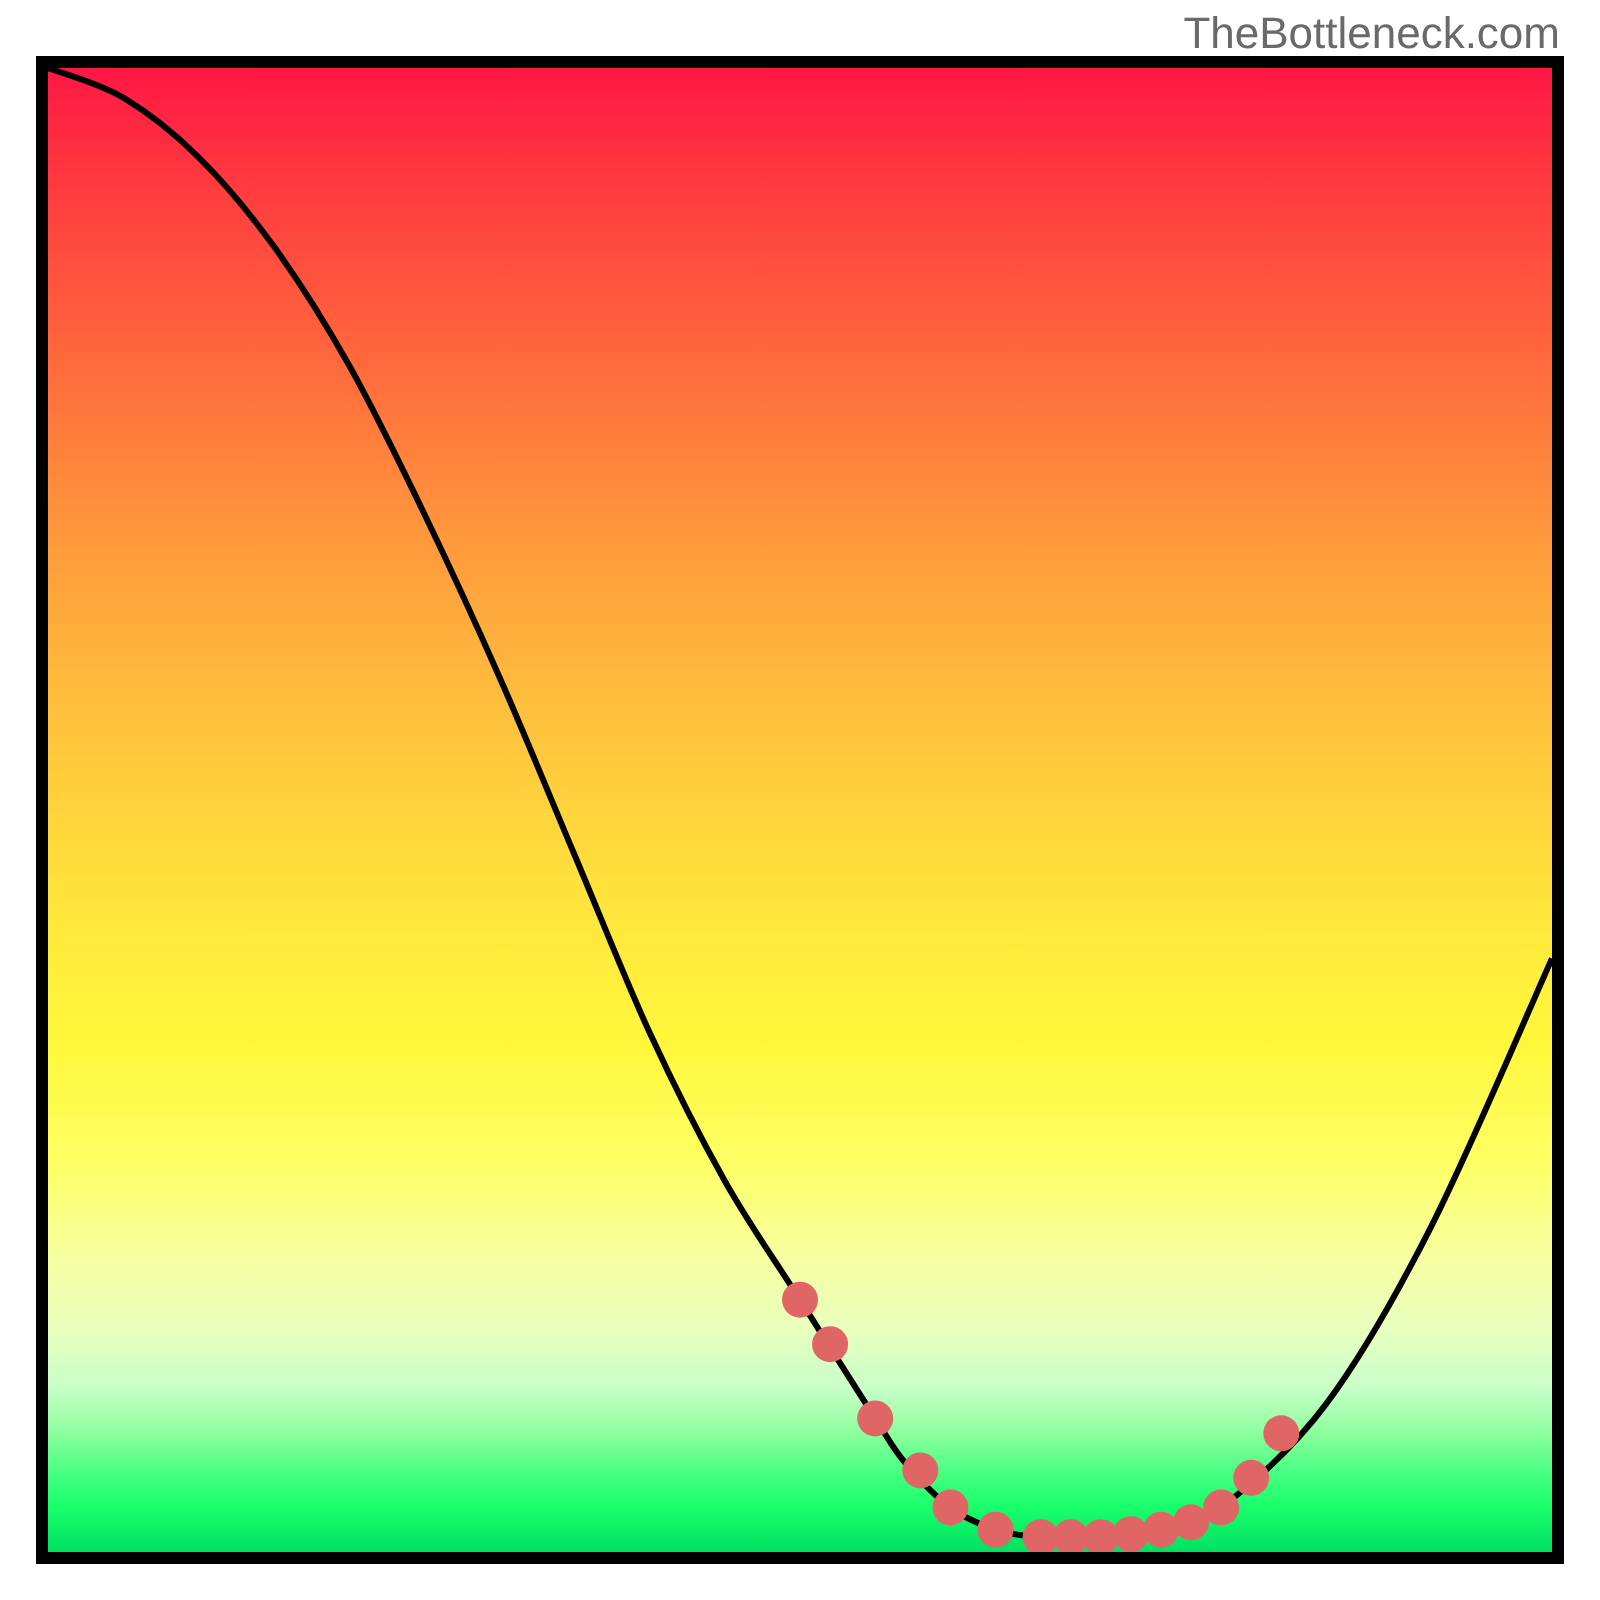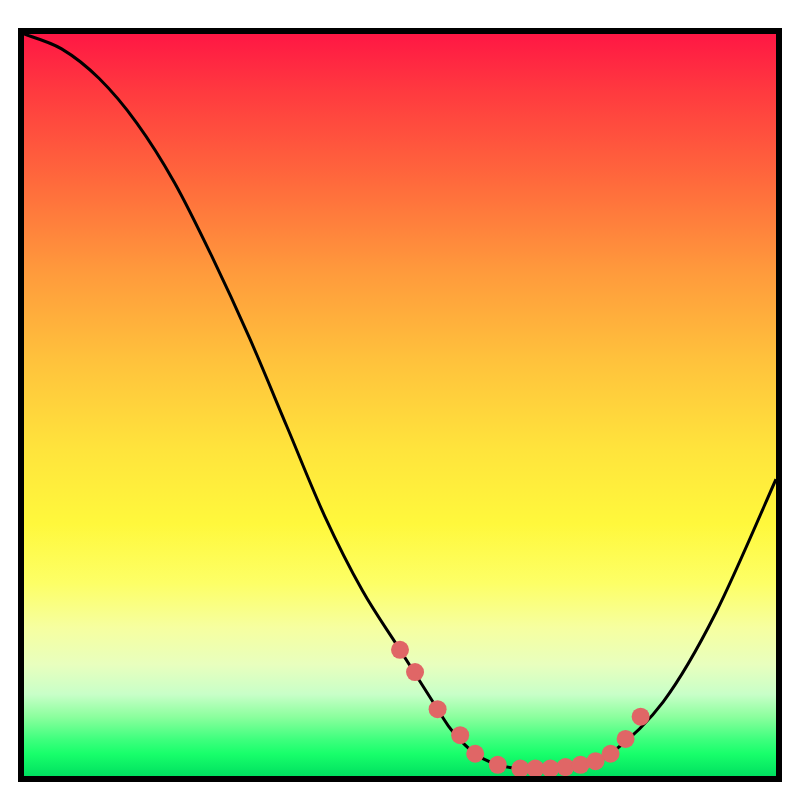--- a/index.html
+++ b/index.html
@@ -60,20 +60,21 @@
     position: absolute;
     inset: 0;
     width: 100%;
     height: 100%;
   }
 </style>
 </head>
 <body>
 
 <div class="container">
+  <div class="watermark">TheBottleneck.com</div>
   <div class="plot-frame">
     <div class="gradient"></div>
     <svg class="curve" viewBox="0 0 752 742" preserveAspectRatio="none">
       <g id="curve-group">
           <path d="M 0 0 C 6.266666666666667 2.4733333333333385 25.06666666666667 7.420000000000016 37.6 14.840000000000032 C 50.13333333333333 22.260000000000048 62.66666666666667 32.15333333333344 75.2 44.520000000000095 C 87.73333333333333 56.88666666666675 100.26666666666667 71.72666666666665 112.8 89.03999999999996 C 125.33333333333333 106.35333333333328 137.86666666666667 126.13999999999997 150.4 148.39999999999998 C 162.93333333333334 170.66 175.46666666666667 196.63000000000002 188 222.60000000000002 C 200.53333333333333 248.57000000000002 213.06666666666666 275.7766666666667 225.6 304.22 C 238.13333333333333 332.66333333333336 250.66666666666666 363.58000000000004 263.2 393.26000000000005 C 275.73333333333335 422.94000000000005 288.26666666666665 455.09333333333336 300.8 482.3 C 313.33333333333337 509.50666666666666 325.8666666666667 534.24 338.40000000000003 556.5 C 350.9333333333334 578.76 363.4666666666667 596.0733333333334 376 615.86 C 388.5333333333333 635.6466666666666 404.8266666666667 661.6166666666667 413.6 675.22 C 422.37333333333333 688.8233333333334 422.37333333333333 690.0600000000001 428.64 697.48 C 434.90666666666664 704.9 443.68 714.175 451.2 719.74 C 458.71999999999997 725.3050000000001 466.24 728.3966666666666 473.76 730.87 C 481.28 733.3433333333334 487.54666666666674 733.9616666666667 496.32000000000005 734.58 C 505.09333333333336 735.1983333333334 516.3733333333333 735.1983333333334 526.4 734.58 C 536.4266666666666 733.9616666666667 546.4533333333334 733.3433333333334 556.48 730.87 C 566.5066666666667 728.3966666666666 572.7733333333334 730.2516666666667 586.5600000000001 719.74 C 600.3466666666667 709.2283333333334 621.6533333333333 691.2966666666666 639.1999999999999 667.8 C 656.7466666666666 644.3033333333333 673.04 615.86 691.84 578.76 C 710.6400000000001 541.66 741.9733333333334 467.46 752 445.2" fill="none" stroke="#000000" stroke-width="3"></path>
         </g>
       <g id="dots-group">
           <circle cx="376" cy="615.86" r="9" fill="#e06666"></circle>
           <circle cx="391.04" cy="638.12" r="9" fill="#e06666"></circle>
           <circle cx="413.6" cy="675.22" r="9" fill="#e06666"></circle>

